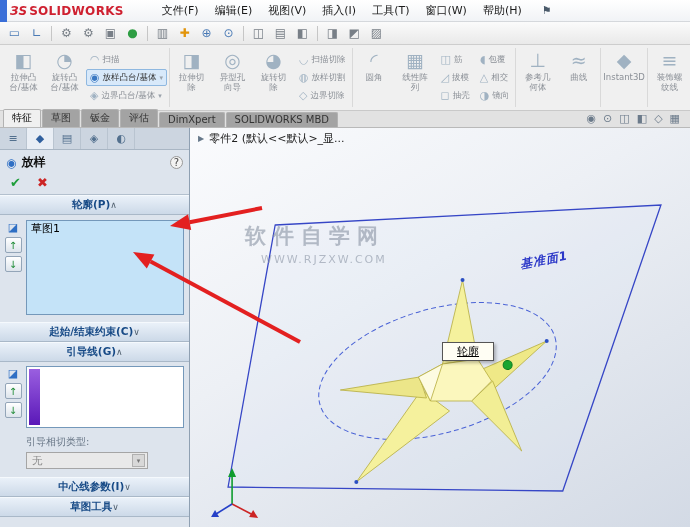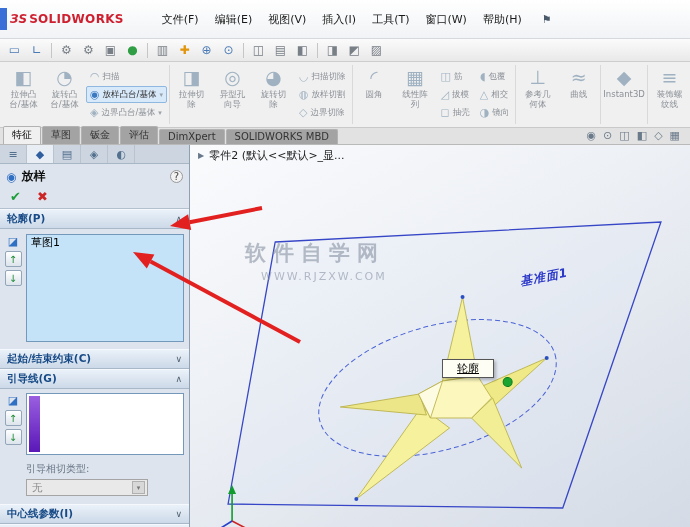--- a/index.html
+++ b/index.html
@@ -2,21 +2,21 @@
 <html><head>
 <meta charset="utf-8">
 <style>
   * { margin:0; padding:0; box-sizing:border-box; }
   html,body { width:690px; height:527px; }
   body {
     font-family:"DejaVu Sans","Liberation Sans",sans-serif;
     font-size:11px; overflow:hidden; position:relative; background:#fff;
   }
   
-  .menubar { height:39px; display:flex; align-items:center;
+  .menubar { height:22px; display:flex; align-items:center;
     background:linear-gradient(#ffffff,#f1f3f6); border-bottom:1px solid #d5d8dc; }
   .win-strip { width:7px; height:22px; background:#3a6fd8; margin-right:3px; }
   .logo-mark { color:#cf2030; font-weight:bold; font-style:italic; font-size:12px; margin-right:2px; }
   .logo-text { color:#cf2030; font-weight:bold; font-size:12px; letter-spacing:.3px; margin-right:30px; }
   .menu-item { padding:3px 8px; color:#1a1a1a; font-size:11px; cursor:default; }
   .pin-icon { margin-left:12px; color:#4a5a6a; font-size:11px; }
   
   .toolbar { height:23px; display:flex; align-items:center;
     background:linear-gradient(#fbfbfb,#e9e9e9); border-bottom:1px solid #cdcdcd; padding:0 4px; gap:1px; }
   .tb-icon { width:21px; height:19px; display:flex; align-items:center; justify-content:center;
@@ -53,30 +53,30 @@
     font-size:11px; color:#53708e; border-right:1px solid #b9c4d0; }
   .pm-tab.active { background:#e9eef5; color:#2f5f9e; }
   .pm-body { flex:1; background:#dde4ed; }
   .pm-header { display:flex; align-items:center; gap:5px; padding:4px 6px 3px; font-size:12px; font-weight:bold; color:#111; }
   .loft-icon { color:#2f6fc4; font-size:12px; }
   .help-icon { margin-left:auto; color:#444; font-weight:normal; font-size:10px; border:1px solid #999;
     border-radius:50%; width:13px; height:13px; line-height:11px; text-align:center; background:#f2f2f2; }
   .pm-actions { display:flex; gap:16px; padding:1px 10px 4px; border-bottom:1px solid #b3c0ce; }
   .ok-icon { color:#1d9e3a; font-size:13px; }
   .cancel-icon { color:#cc2525; font-size:13px; }
-  .sec { display:flex; align-items:center; justify-content:space-between; padding:2px 7px;
+  .sec { display:flex; align-items:center; justify-content:center; padding:2px 7px;
     background:linear-gradient(#eaf1f9,#ccd9e8); border-top:1px solid #f5f9fd; border-bottom:1px solid #a9b8c8;
     font-size:10.5px; font-weight:bold; color:#174a86; }
   .sec .chev { font-weight:normal; color:#51606f; font-size:9px; }
   .profiles-body { display:flex; gap:3px; padding:5px 5px 7px 3px; }
   .side-col { width:20px; display:flex; flex-direction:column; align-items:center; gap:3px; padding-top:1px; }
   .side-icon { color:#2f6fc4; font-size:11px; }
   .side-btn { width:17px; height:16px; background:linear-gradient(#ffffff,#dde4ec); border:1px solid #93a5b8;
     border-radius:2px; display:flex; align-items:center; justify-content:center; font-size:10px; color:#1d8a34; }
-  .listbox { flex:1; background:#c4e3f8; border:1px solid #7498ba; height:108px; font-size:11px; overflow:hidden; }
+  .listbox { flex:1; background:#c4e3f8; border:1px solid #7498ba; height:95px; font-size:11px; overflow:hidden; }
   .lb-row { height:15px; line-height:15px; padding:0 4px; color:#000; white-space:nowrap; }
   .lb-row.selected { background:#2a72d2; color:#fff; }
   .guides-body { display:flex; gap:3px; padding:4px 5px 4px 3px; }
   .listbox.white { background:#fff; height:62px; position:relative; }
   .purple-bar { position:absolute; left:2px; top:2px; bottom:2px; width:11px;
     background:linear-gradient(180deg,#9a5fe0,#5a18b8); }
   .tangency { padding:3px 8px 8px 26px; }
   .tg-label { font-size:10px; color:#6a7888; margin-bottom:3px; }
   .tg-select { width:122px; height:17px; background:#e9e9e9; border:1px solid #a5a5a5; display:flex;
     align-items:center; justify-content:space-between; padding:0 2px 0 5px; color:#8a8a8a; font-size:10.5px; }

